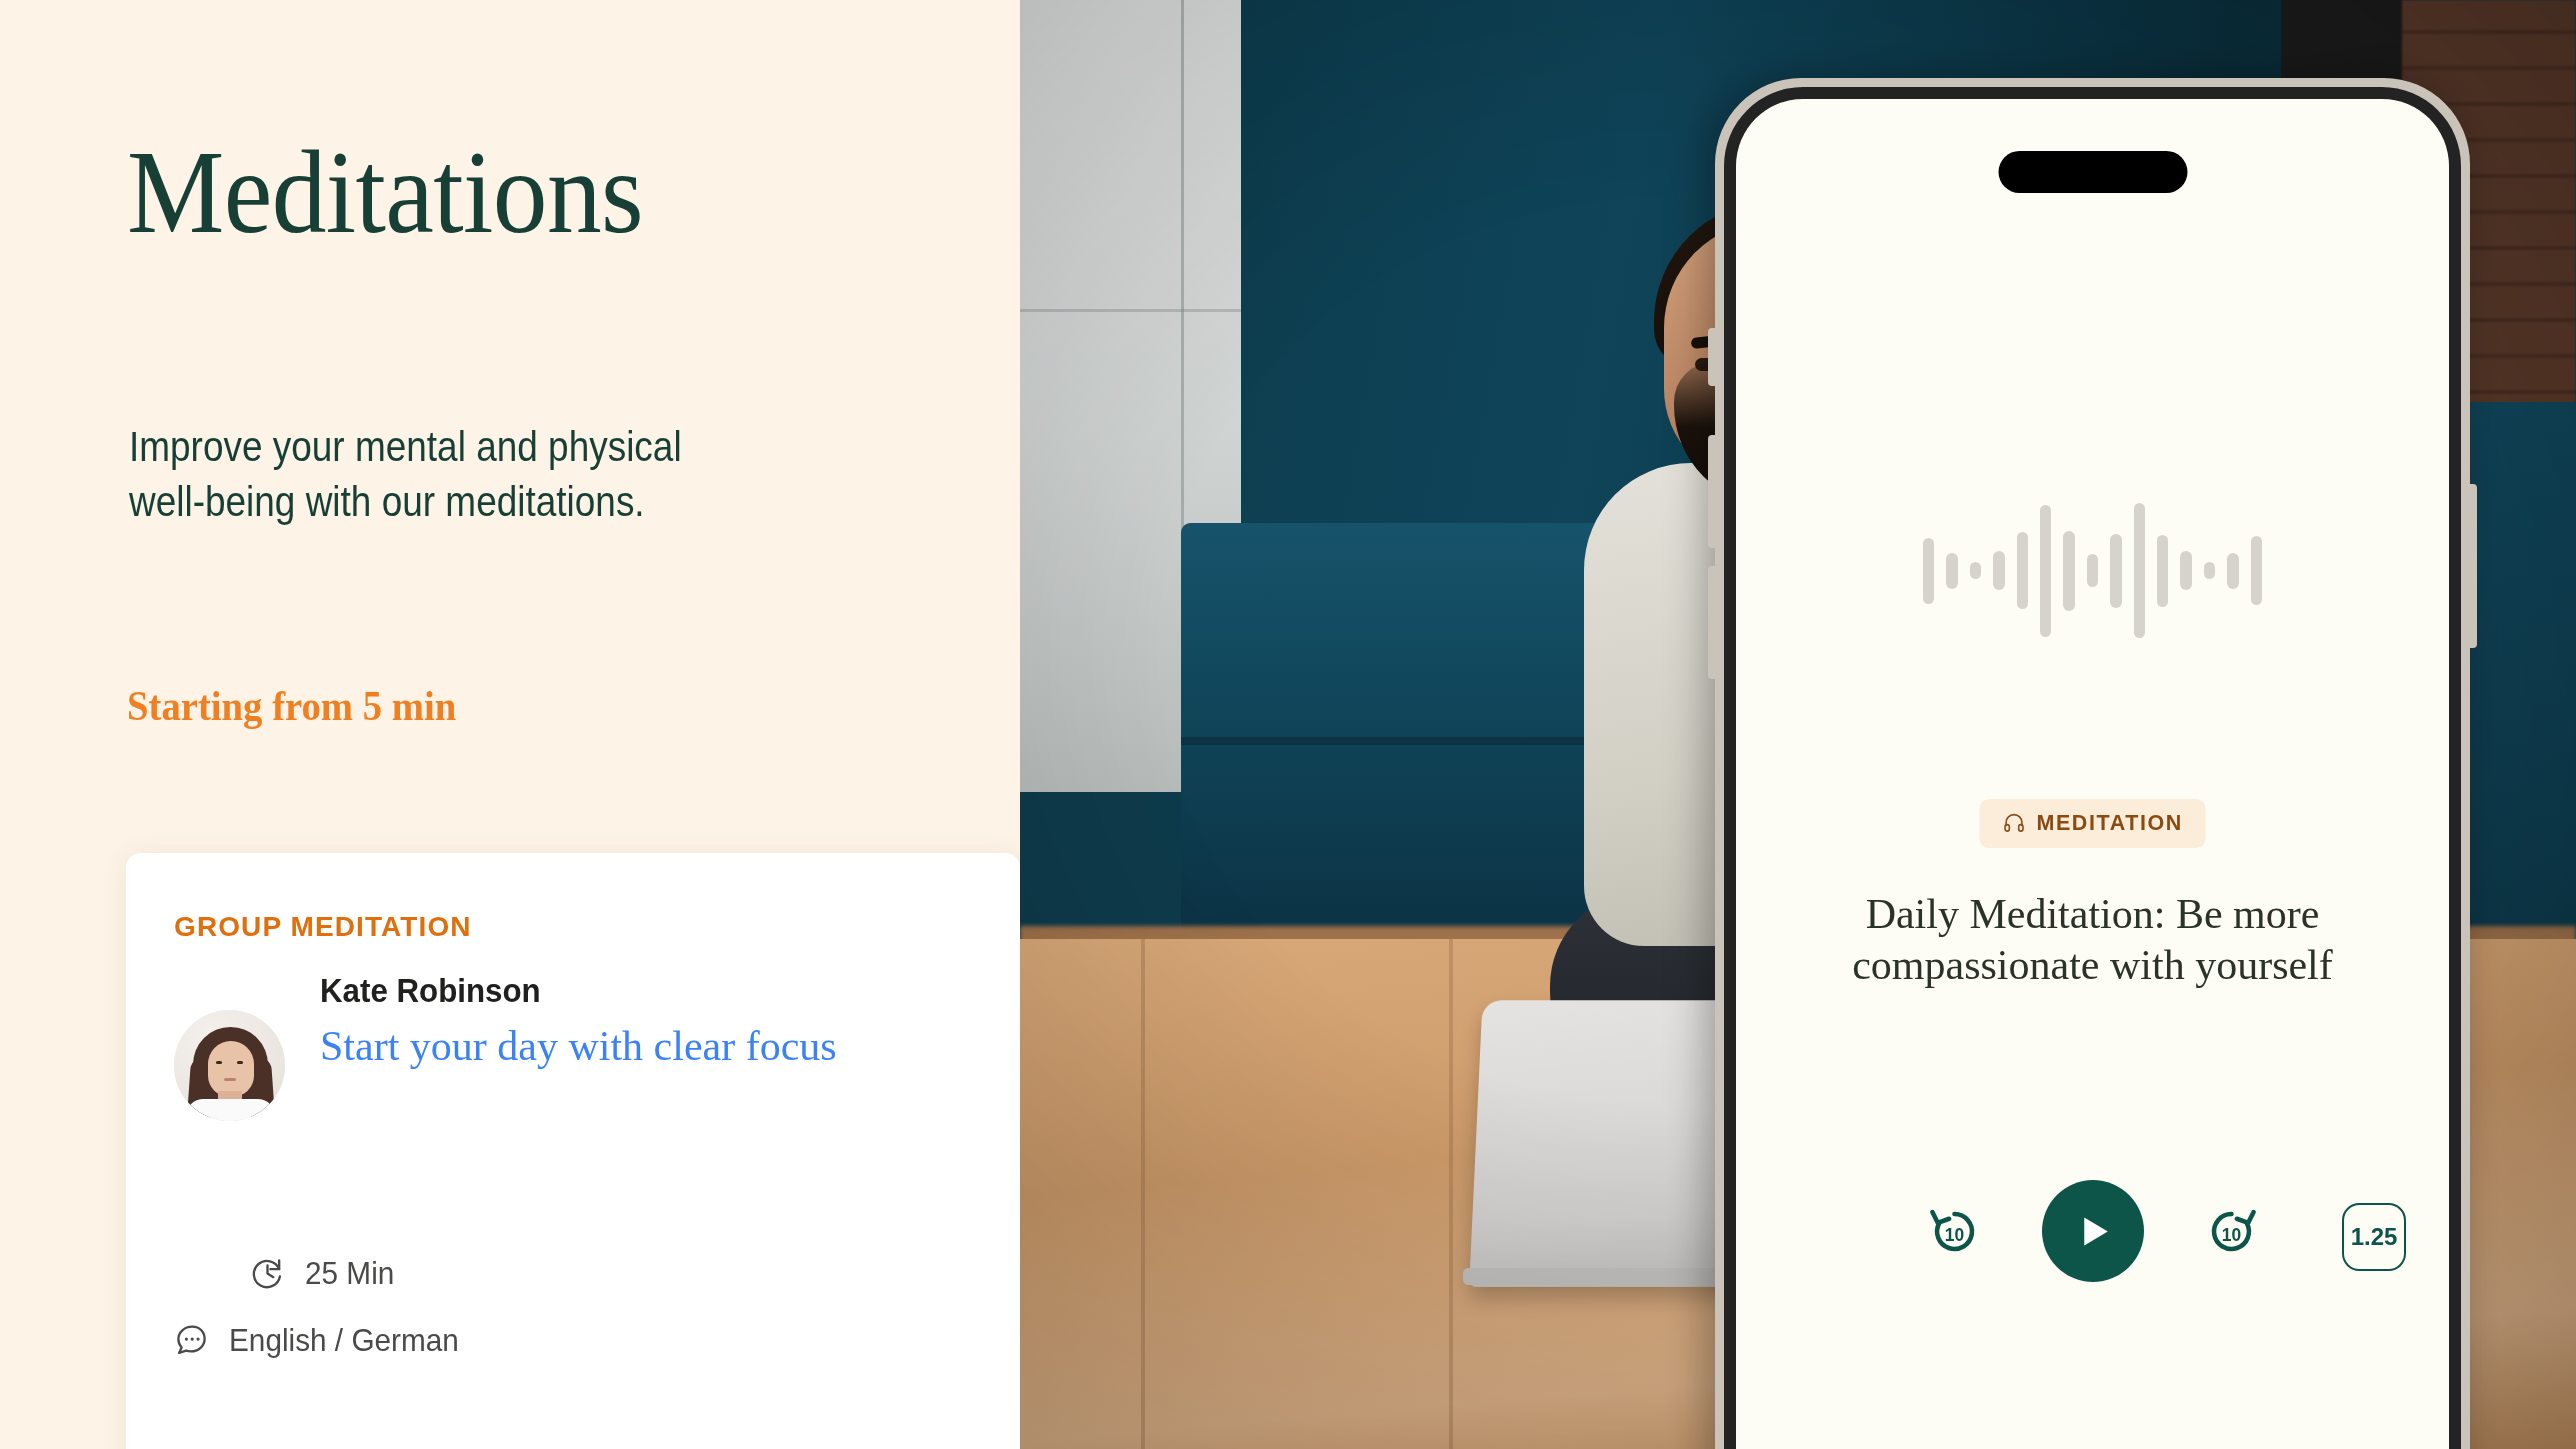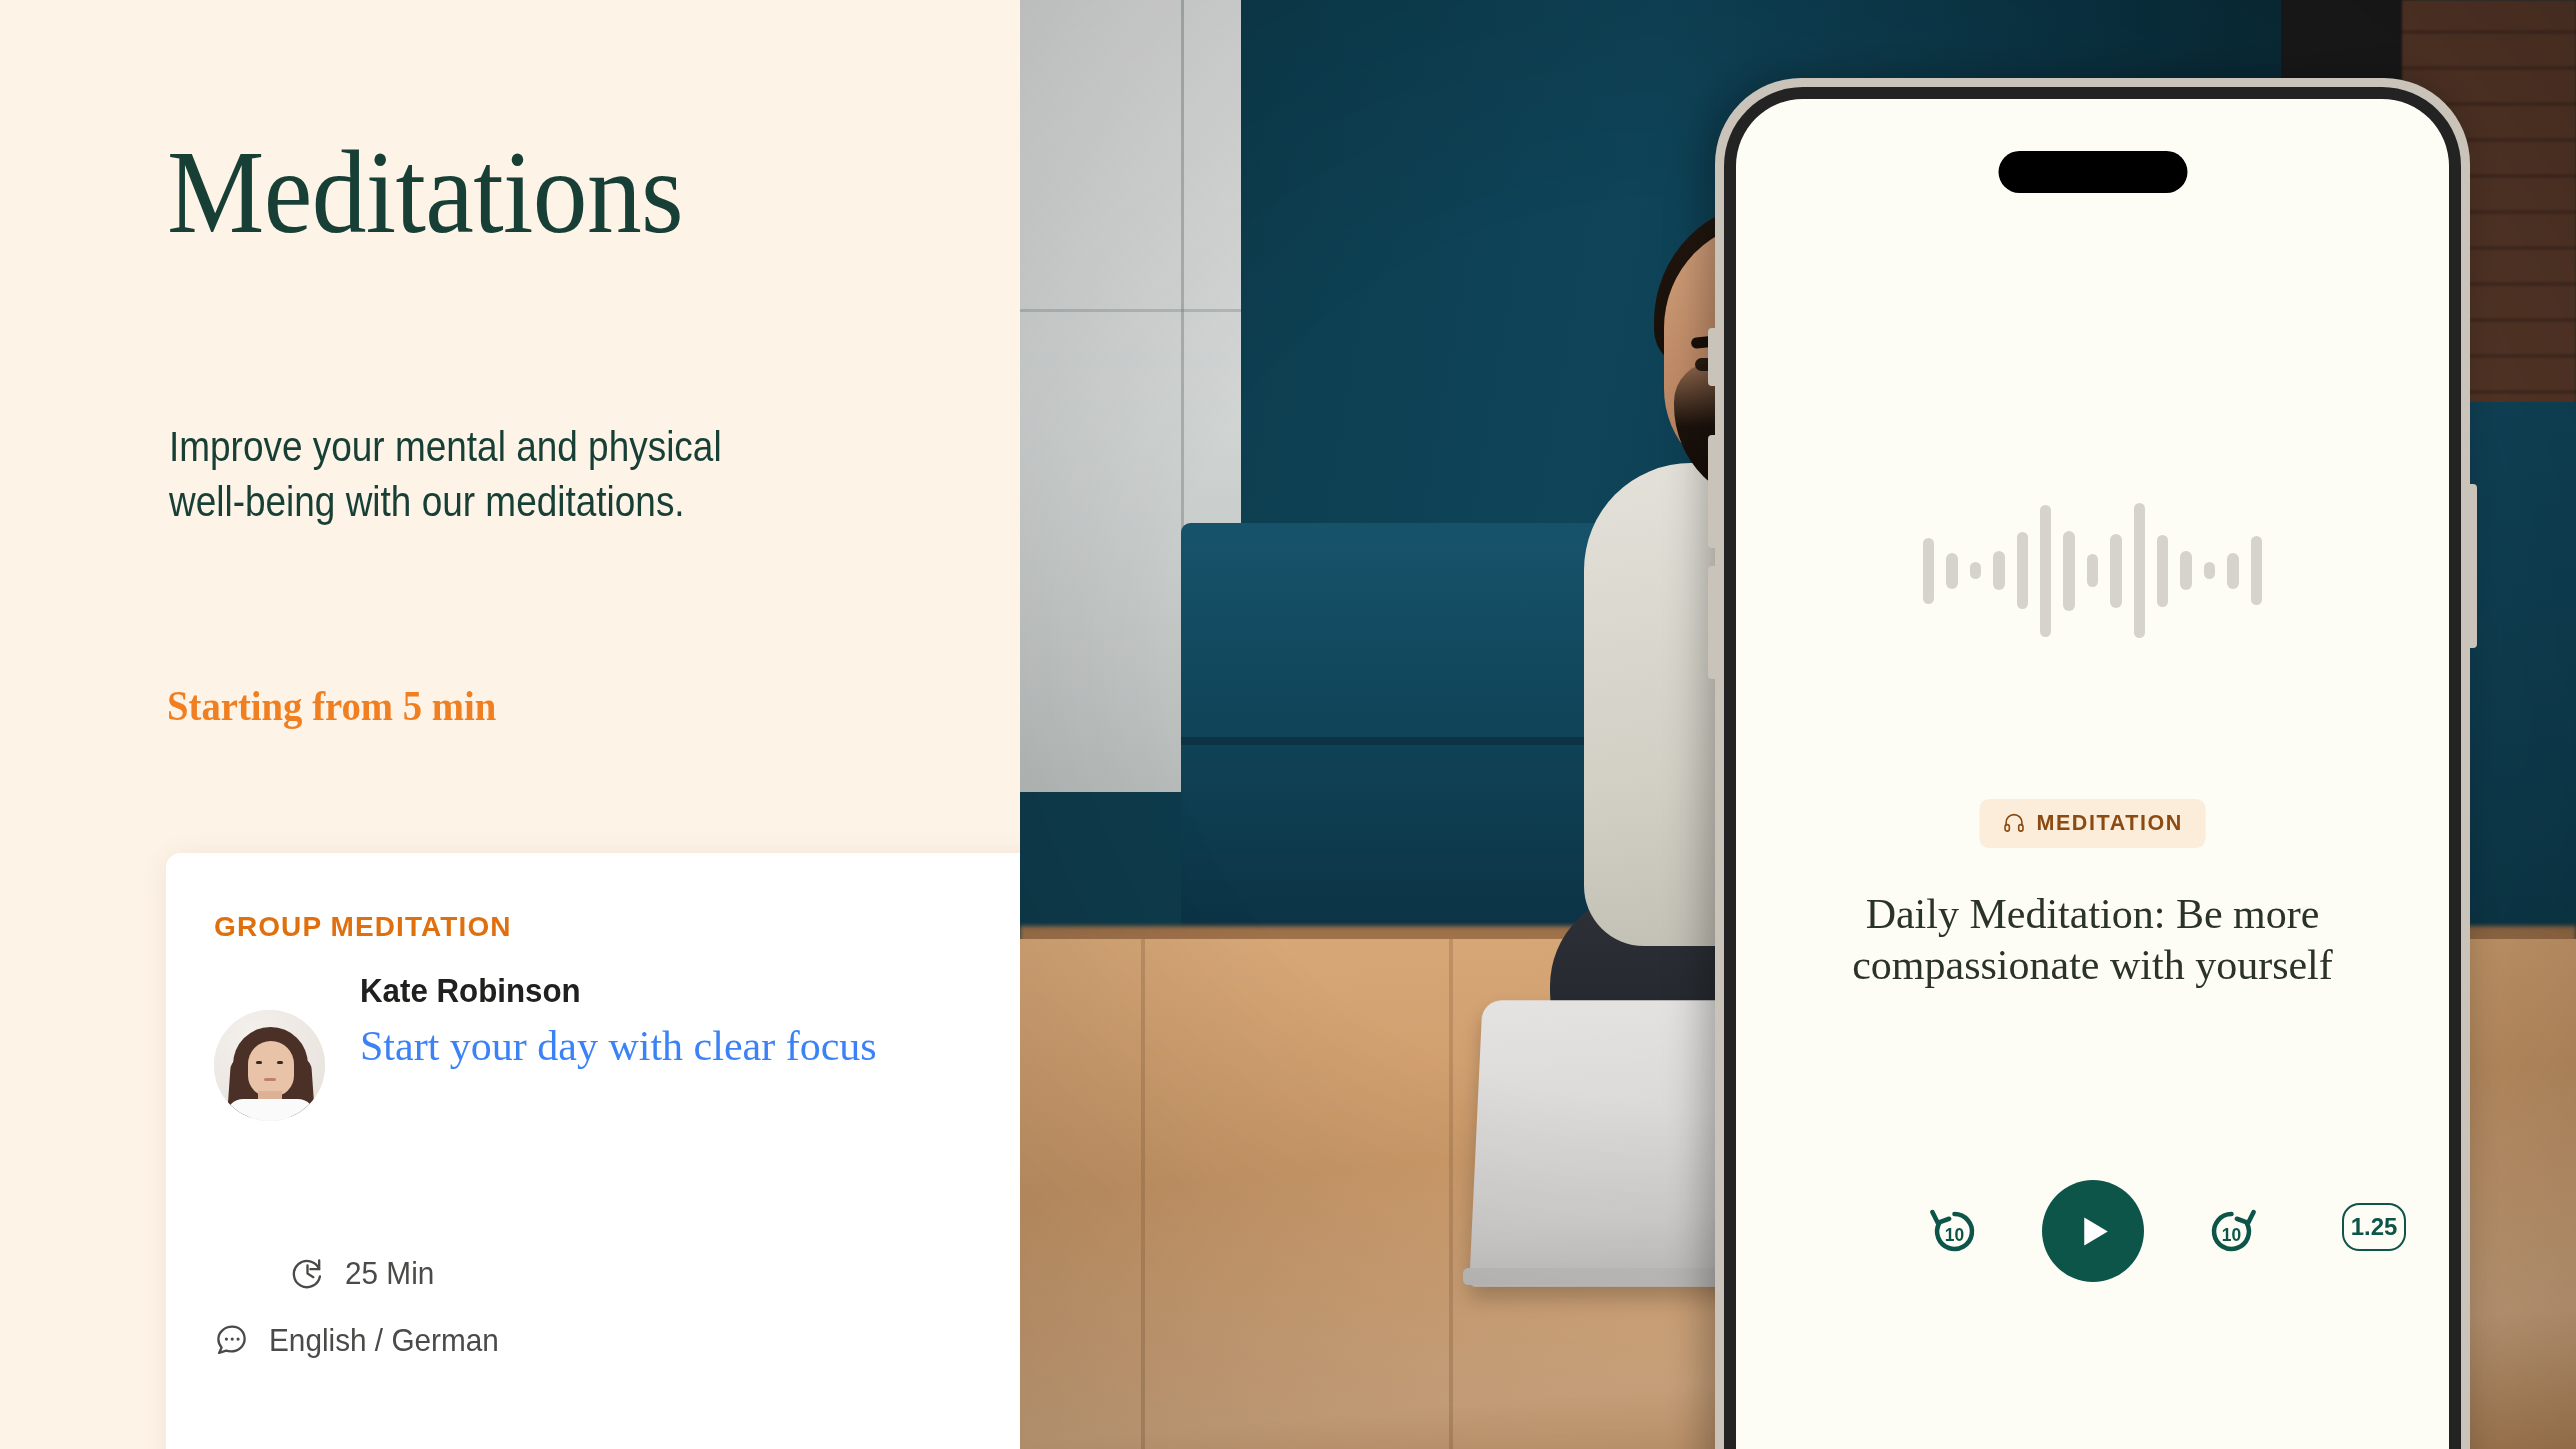--- a/index.html
+++ b/index.html
@@ -6,21 +6,21 @@
   html, body { width:2576px; height:1449px; overflow:hidden; }
   body {
     font-family:"Liberation Sans", sans-serif;
     background:#FDF3E7;
     position:relative;
   }
 
   
   #left-panel{
     position:absolute; left:0; top:0; width:1020px; height:1449px;
-    background:#FDF3E7; overflow:hidden;margin-left:40px;
+    background:#FDF3E7; overflow:hidden;
   }
   #page-title{
     position:absolute; left:127px; top:133px;
     font-family:"Liberation Serif", serif;
     font-size:119px; line-height:1; font-weight:400;
     color:#173F36; letter-spacing:-0.7px;
     transform:scaleX(0.92); transform-origin:left center;
   }
   #subtitle{
     position:absolute; left:129px; top:419px; width:704px;
@@ -234,21 +234,21 @@
   
   #controls{ position:absolute; left:39px; right:39px; top:1081px; height:127px; }
   #btn-play{ position:absolute; left:50%; top:0; transform:translateX(-50%);
     width:102px; height:102px; border-radius:50%; background:#0D5449;
     display:flex; align-items:center; justify-content:center; border:none; cursor:pointer;}
   #btn-rewind{ position:absolute; left:50%; top:21.5px; margin-left:-168px;
     width:59px; height:59px; background:none; border:none; cursor:pointer; }
   #btn-forward{ position:absolute; left:50%; top:21.5px; margin-left:109px;
     width:59px; height:59px; background:none; border:none; cursor:pointer; }
   #btn-speed{ position:absolute; right:4px; top:23px;
-    width:64px; height:48px; border:2.7px solid #0D5449; border-radius:17.4px;
+    width:64px; height:68px; border:2.7px solid #0D5449; border-radius:17.4px;
     background:none; cursor:pointer; display:flex; align-items:center; justify-content:center; }
   #speed-label{ font-size:24px; font-weight:700; color:#0D5449; }
 </style>
 </head>
 <body>
 
 <div id="left-panel">
 
   <h1 id="page-title">Meditations</h1>
 

